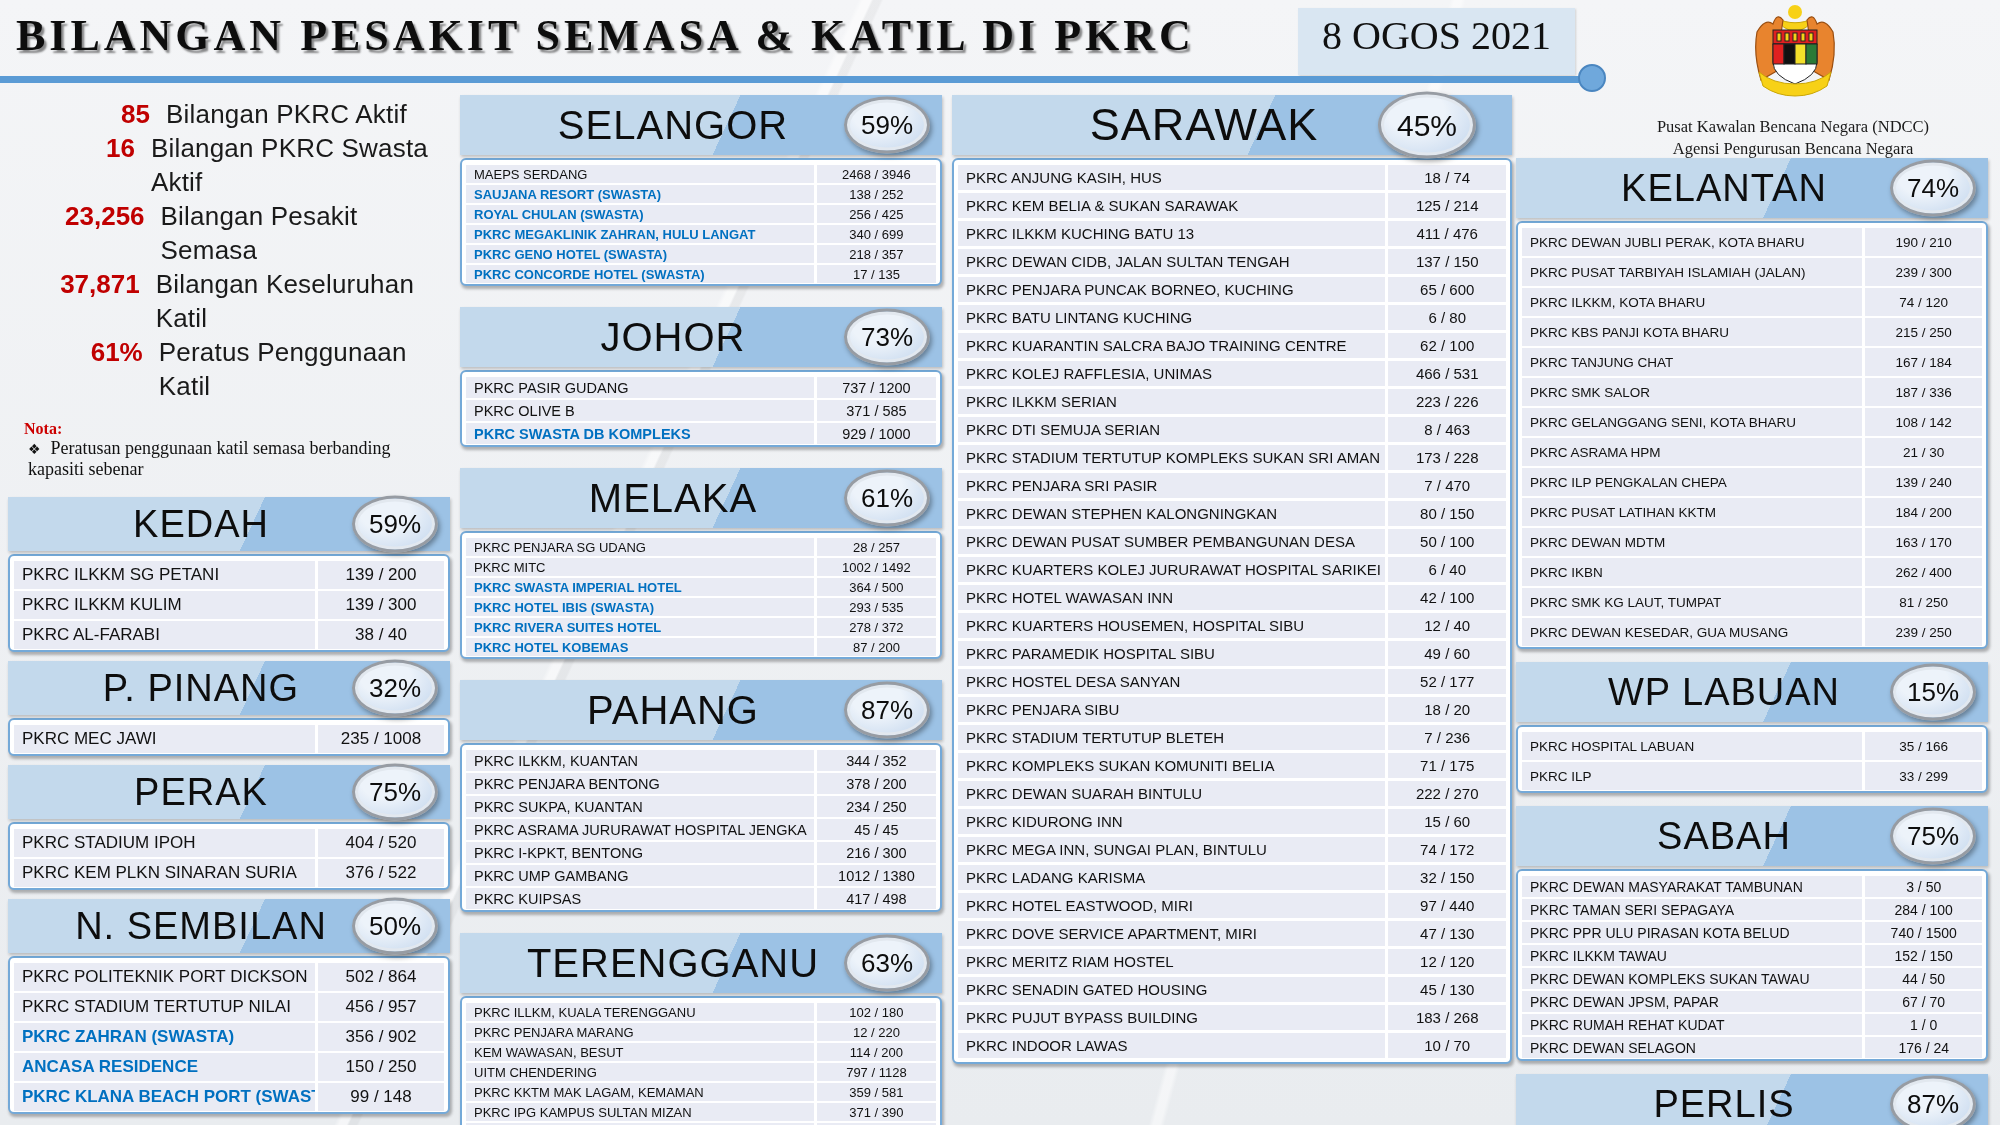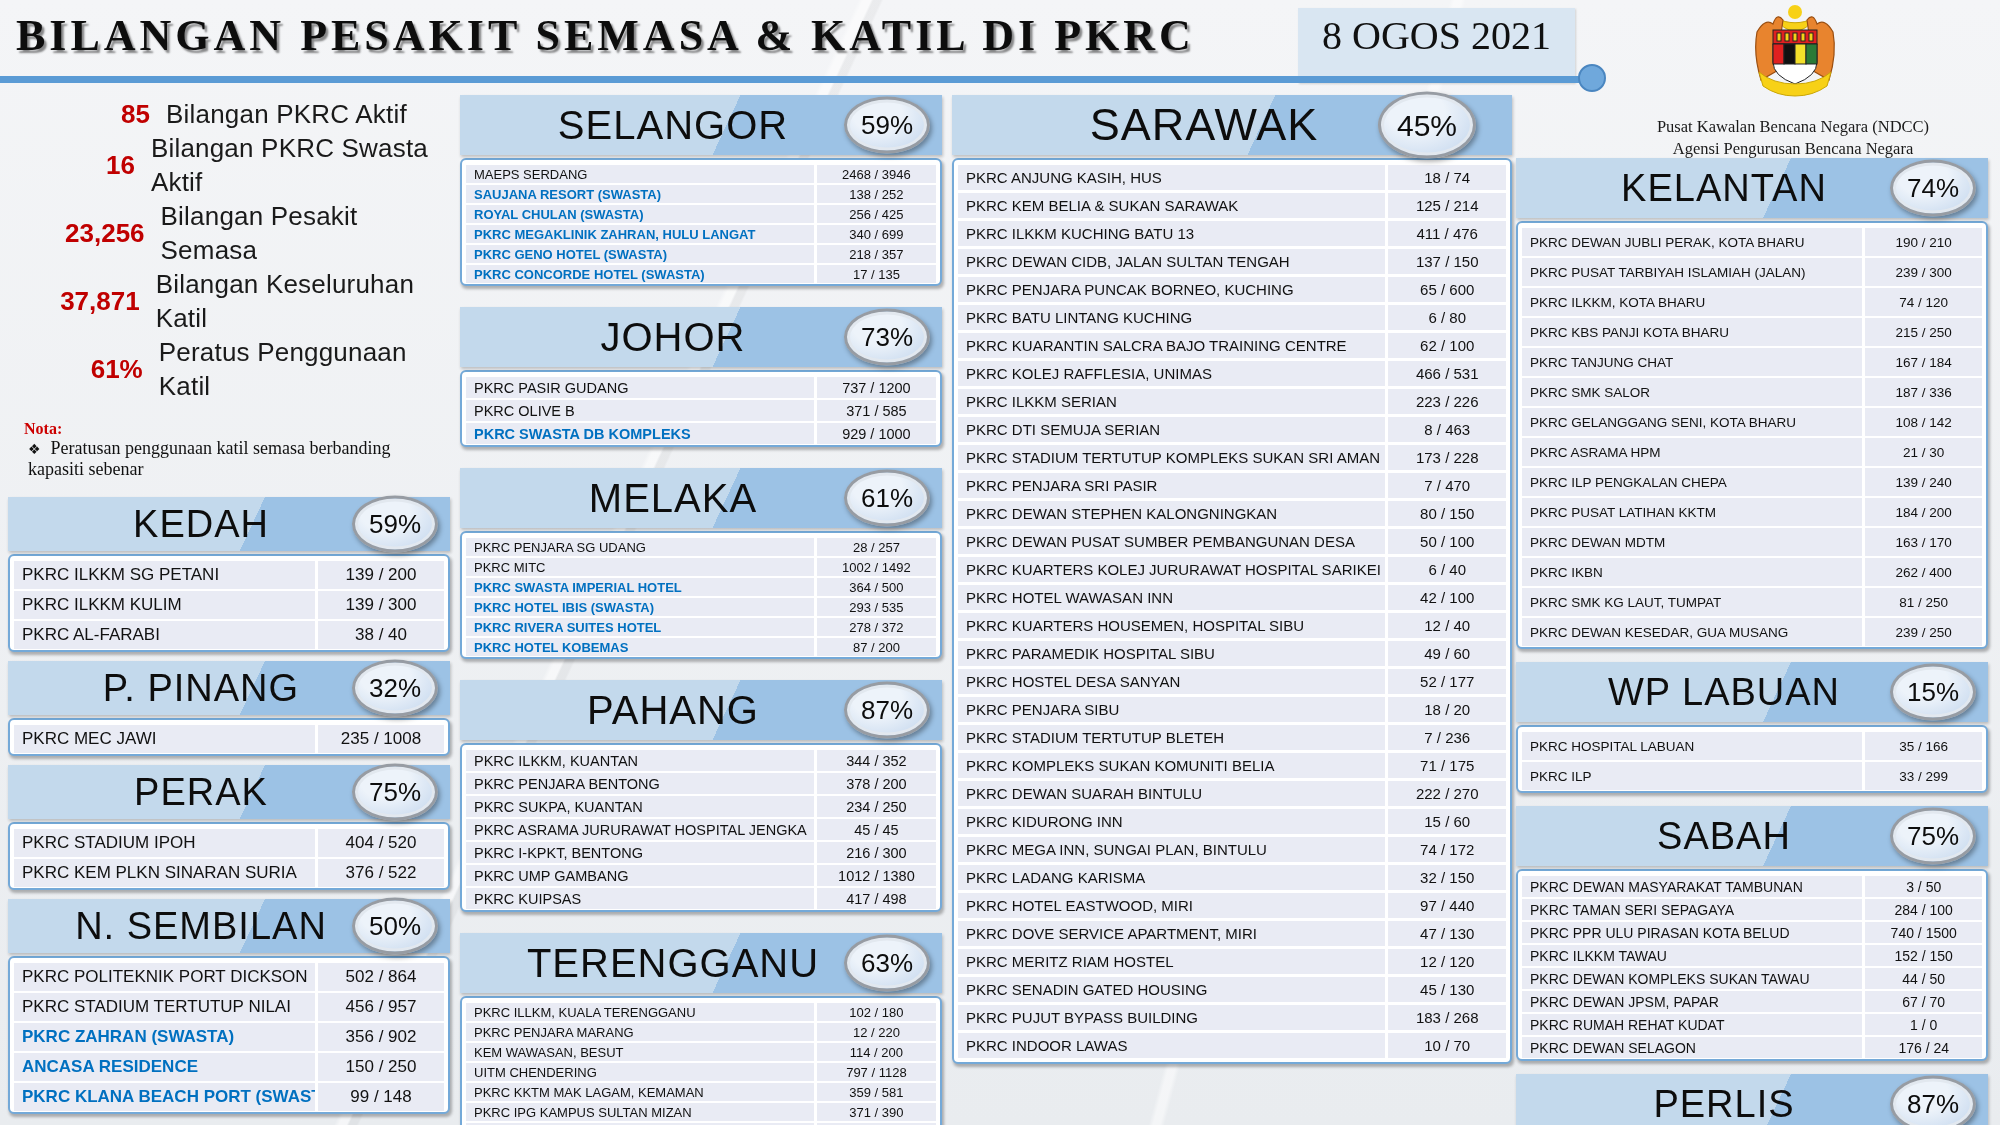--- a/index.html
+++ b/index.html
@@ -10,31 +10,31 @@
   html,body{width:2000px;height:1125px}
   body{font-family:"Liberation Sans",sans-serif;background:#eef0f2;position:relative;overflow:hidden}
   #stage{position:absolute;inset:0;width:2000px;height:1125px;
     background:
       linear-gradient(115deg, rgba(255,255,255,.0) 0 34%, rgba(255,255,255,.55) 34.2% 34.5%, rgba(0,0,0,.04) 34.6% 34.9%, rgba(255,255,255,0) 35%),
       linear-gradient(105deg, rgba(255,255,255,0) 0 63%, rgba(255,255,255,.5) 63.2% 63.5%, rgba(255,255,255,0) 63.7%),
       linear-gradient(180deg,#f4f5f7,#e9ecef);}
   
   .title{position:absolute;left:16px;top:10px;font-family:"Liberation Serif",serif;font-weight:700;
     font-size:44px;letter-spacing:4px;color:#0d0d0d;text-shadow:2.5px 2.5px 2px rgba(0,0,0,.45);white-space:nowrap}
-  .datebox{position:absolute;left:1298px;top:8px;background:var(--date-bg);padding:4px 24px 24px;
+  .datebox{position:absolute;left:1298px;top:8px;background:var(--date-bg);padding:4px 24px 16px;
     font-family:"Liberation Serif",serif;font-size:40px;color:#111;box-shadow:1px 1px 2px rgba(0,0,0,.15)}
   .hline{position:absolute;left:0;top:76px;width:1586px;height:7px;background:var(--accent-blue)}
   .hline-dot{position:absolute;left:1578px;top:64px;width:28px;height:28px;border-radius:50%;
     background:#6fa8dc;border:2px solid #4a86c0}
   .logo{position:absolute;left:1747px;top:2px}
   .agency{position:absolute;left:1598px;top:116px;width:390px;text-align:center;
     font-family:"Liberation Serif",serif;font-size:16.5px;line-height:1.32;color:#1a1a1a}
   
   .stats{display:flex;flex-direction:column;margin:2px 0 6px}
-  .srow{display:flex;align-items:center;line-height:34px}
+  .srow{display:flex;align-items:flex-start;line-height:34px}
   .sval{width:158px;text-align:right;padding-right:16px;color:var(--stat-red);font-weight:700;font-size:26px}
   .slab{font-size:26px;color:#1a1a1a;font-weight:500;letter-spacing:.2px}
   .nota{margin:2px 16px 8px}
   .nota-label{font-family:"Liberation Serif",serif;font-weight:700;color:#cc0000;font-size:16px}
   .nota-line{font-family:"Liberation Serif",serif;font-size:18px;color:#111;padding-left:4px}
   .nota-bullet{font-size:14px;padding-right:10px}
   
   .col{position:absolute;display:flex;flex-direction:column}
   #col1{left:8px;top:95px;width:442px;gap:9px}
   #col2{left:460px;top:95px;width:482px;gap:21px}

